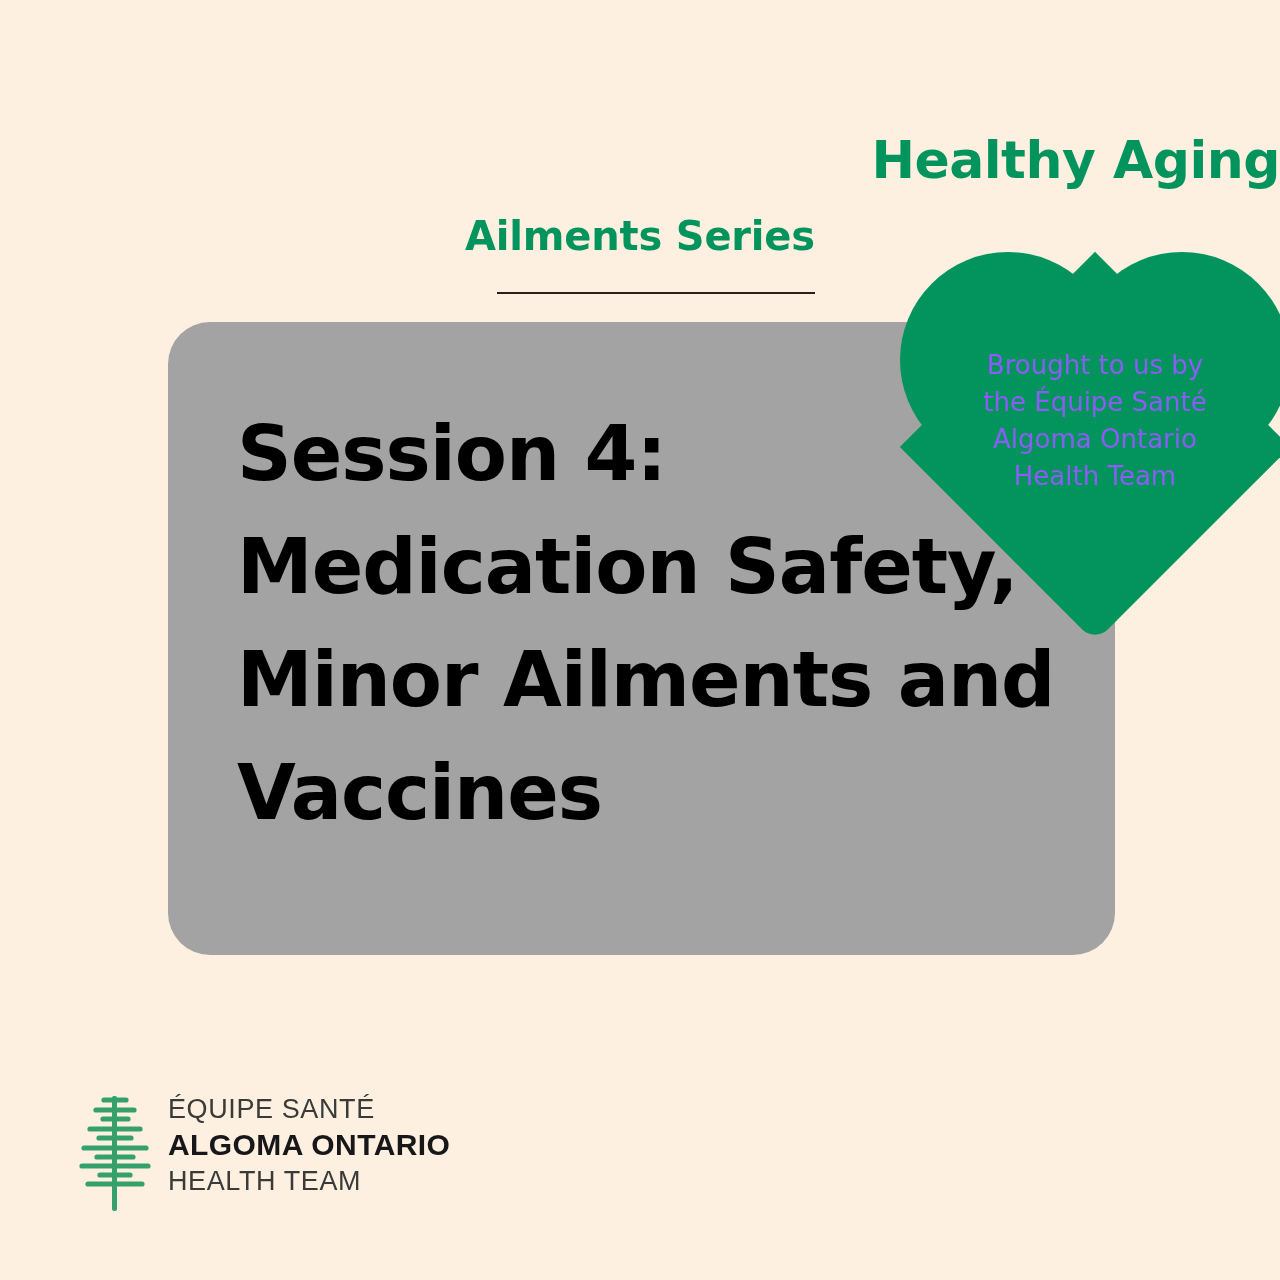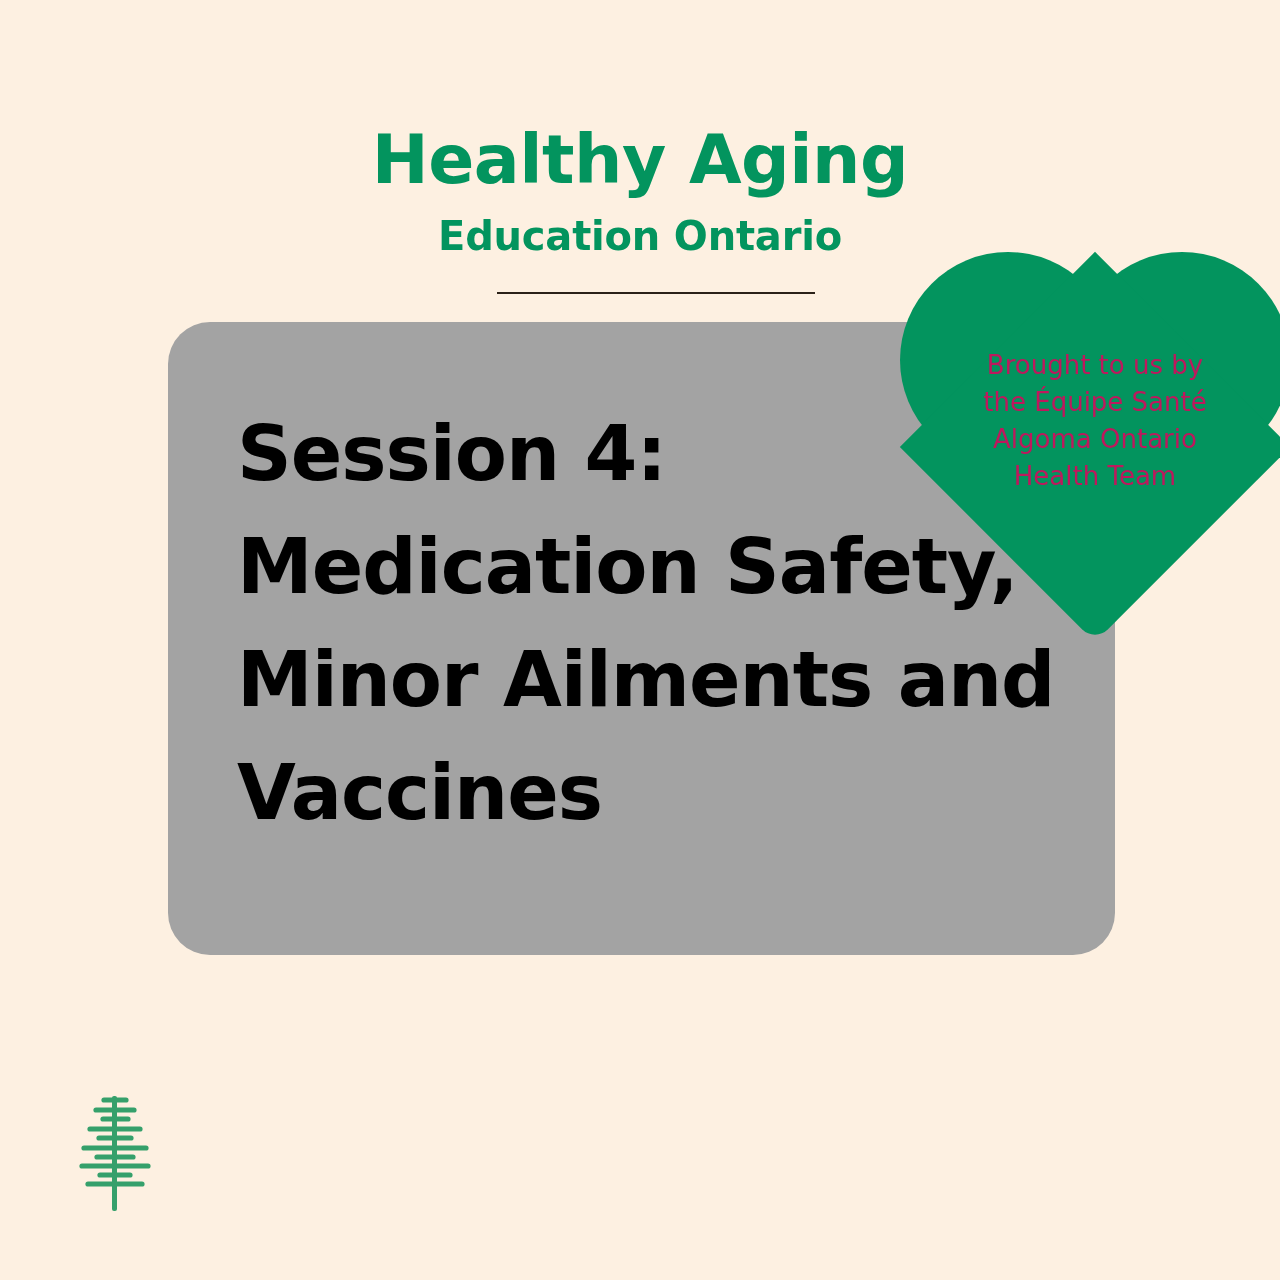--- a/index.html
+++ b/index.html
@@ -26,26 +26,27 @@
   .header {
     position: absolute;
     left: 0;
     top: 0;
     width: 1280px;
     text-align: center;
   }
   .header-title {
     margin: 0;
     padding-top: 118px;
-    font-size: 68px;
+    font-size: 52px;
     line-height: 84px;
     font-weight: 700;
     letter-spacing: -0.5px;
     color: #03945E;
     font-family: "DejaVu Sans", sans-serif;
+    text-align: right;
   }
   .header-subtitle {
     margin: 0;
     padding-top: 10px;
     font-size: 40px;
     line-height: 48px;
     font-weight: 700;
     letter-spacing: -0.2px;
     color: #03945E;
     font-family: "DejaVu Sans", sans-serif;
@@ -122,21 +123,21 @@
   .heart-text {
     position: absolute;
     left: 40px;
     top: 95px;
     width: 310px;
     margin: 0;
     text-align: center;
     font-size: 26px;
     line-height: 37px;
     font-weight: 400;
-    color: #be185d;
+    color: #8b5cf6;
     font-family: "DejaVu Sans", sans-serif;
     white-space: pre-line;
     z-index: 3;
   }
 
   
   .logo-esao {
     position: absolute;
     left: 78px;
     top: 1086px;
@@ -216,21 +217,21 @@
     transform-origin: left center;
   }
 </style>
 </head>
 <body>
 
 <div id="poster">
 
   <div class="header">
     <h1 class="header-title">Healthy Aging</h1>
-    <h2 class="header-subtitle">Education Ontario</h2>
+    <h2 class="header-subtitle">Ailments Series</h2>
   </div>
   <div class="header-rule"></div>
 
   <div class="session-card">
     <p class="session-title">Session 4: Medication Safety, Minor Ailments and Vaccines</p>
   </div>
 
   <div class="heart-badge">
     <div class="heart-shape">
       <div class="heart-lobe left"></div>
@@ -252,16 +253,21 @@
         <path d="M12 43 L62 43"></path>
         <path d="M21 52 L53 52"></path>
         <path d="M6 62 L68 62"></path>
         <path d="M19 71 L55 71"></path>
         <path d="M4 80 L70 80"></path>
         <path d="M22 89 L52 89"></path>
         <path d="M10 98 L64 98"></path>
       </g>
       <rect x="34" y="10" width="5" height="115" fill="#35A06B" rx="2"></rect>
     </svg>
+    <div class="esao-wordmark">
+      <p class="esao-line1">ÉQUIPE SANTÉ</p>
+      <p class="esao-line2">ALGOMA ONTARIO</p>
+      <p class="esao-line3">HEALTH TEAM</p>
+    </div>
   </div>
 
 
 </div>
 
 </body></html>

